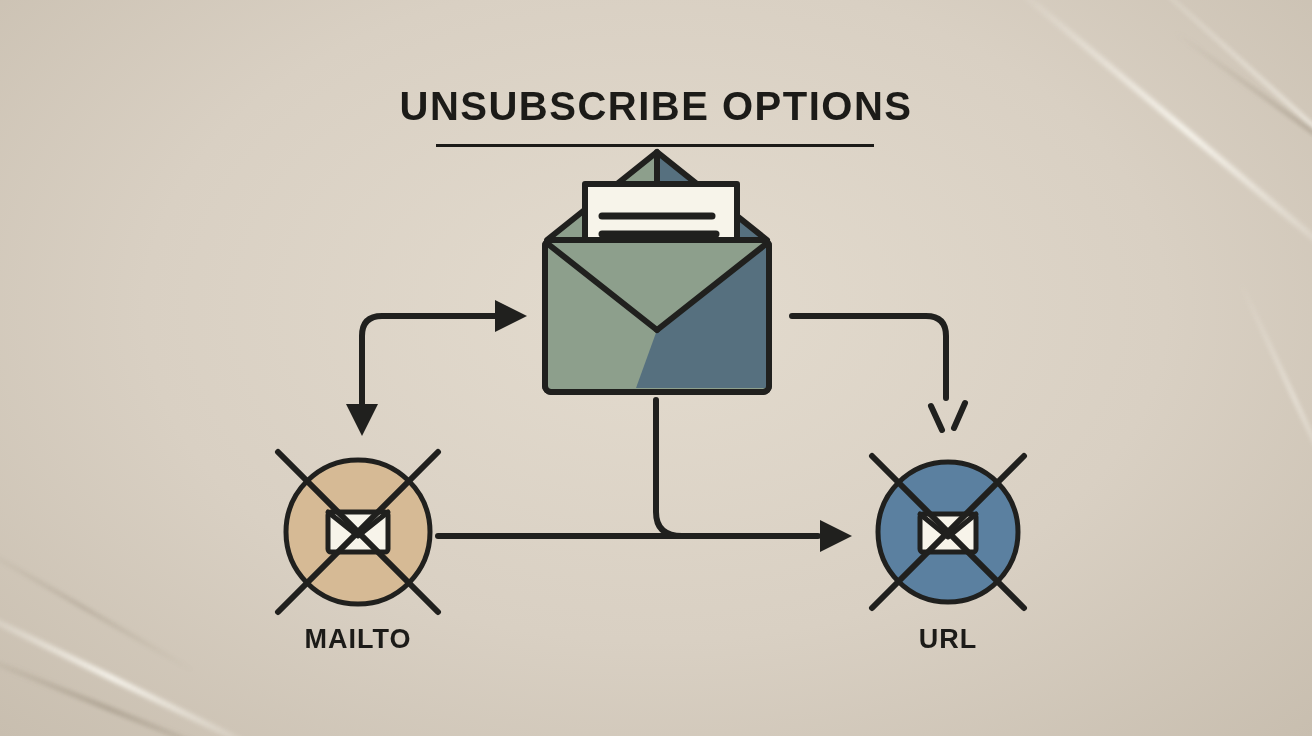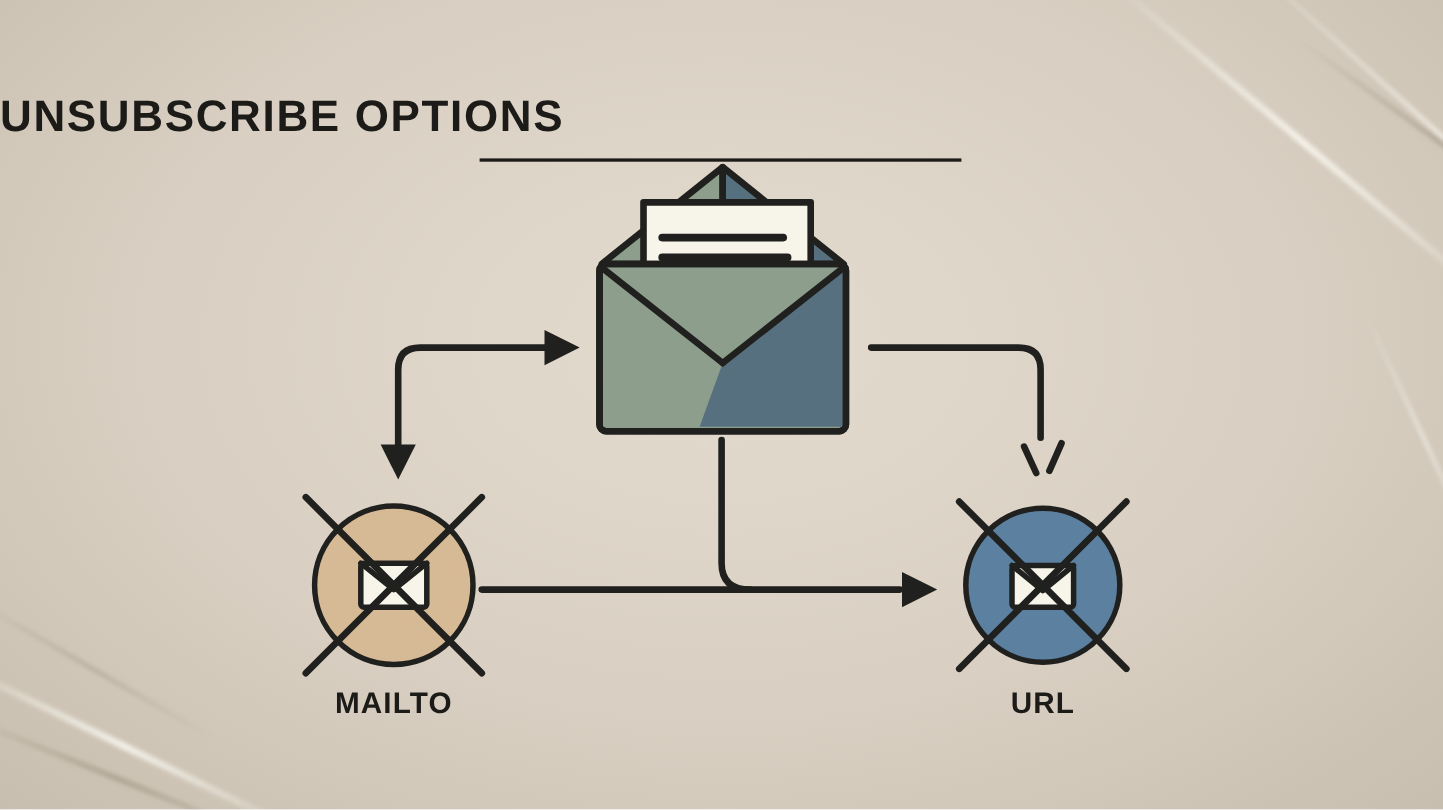--- a/index.html
+++ b/index.html
@@ -33,21 +33,21 @@
   .v3 { left: 1175px; top: 30px;  width: 330px; transform: rotate(36deg); height: 4px; }
   .v4 { left: -50px;  top: 596px; width: 360px; transform: rotate(26deg); }
   .v5 { left: -40px;  top: 646px; width: 320px; transform: rotate(22deg); height: 5px; }
   .v6 { left: -30px;  top: 540px; width: 260px; transform: rotate(30deg); height: 4px; opacity: .7; }
   .v7 { left: 1240px; top: 280px; width: 260px; transform: rotate(65deg); height: 4px; opacity: .6; }
 
   .title {
     position: absolute;
     left: 0; right: 0;
     top: 84px;
-    text-align: left;
+    text-align: center;
     font-size: 40px;
     font-weight: 700;
     letter-spacing: 1.5px;
     color: #1c1b18;
   }
   .title-underline {
     position: absolute;
     left: 436px;
     top: 144px;
     width: 438px;

